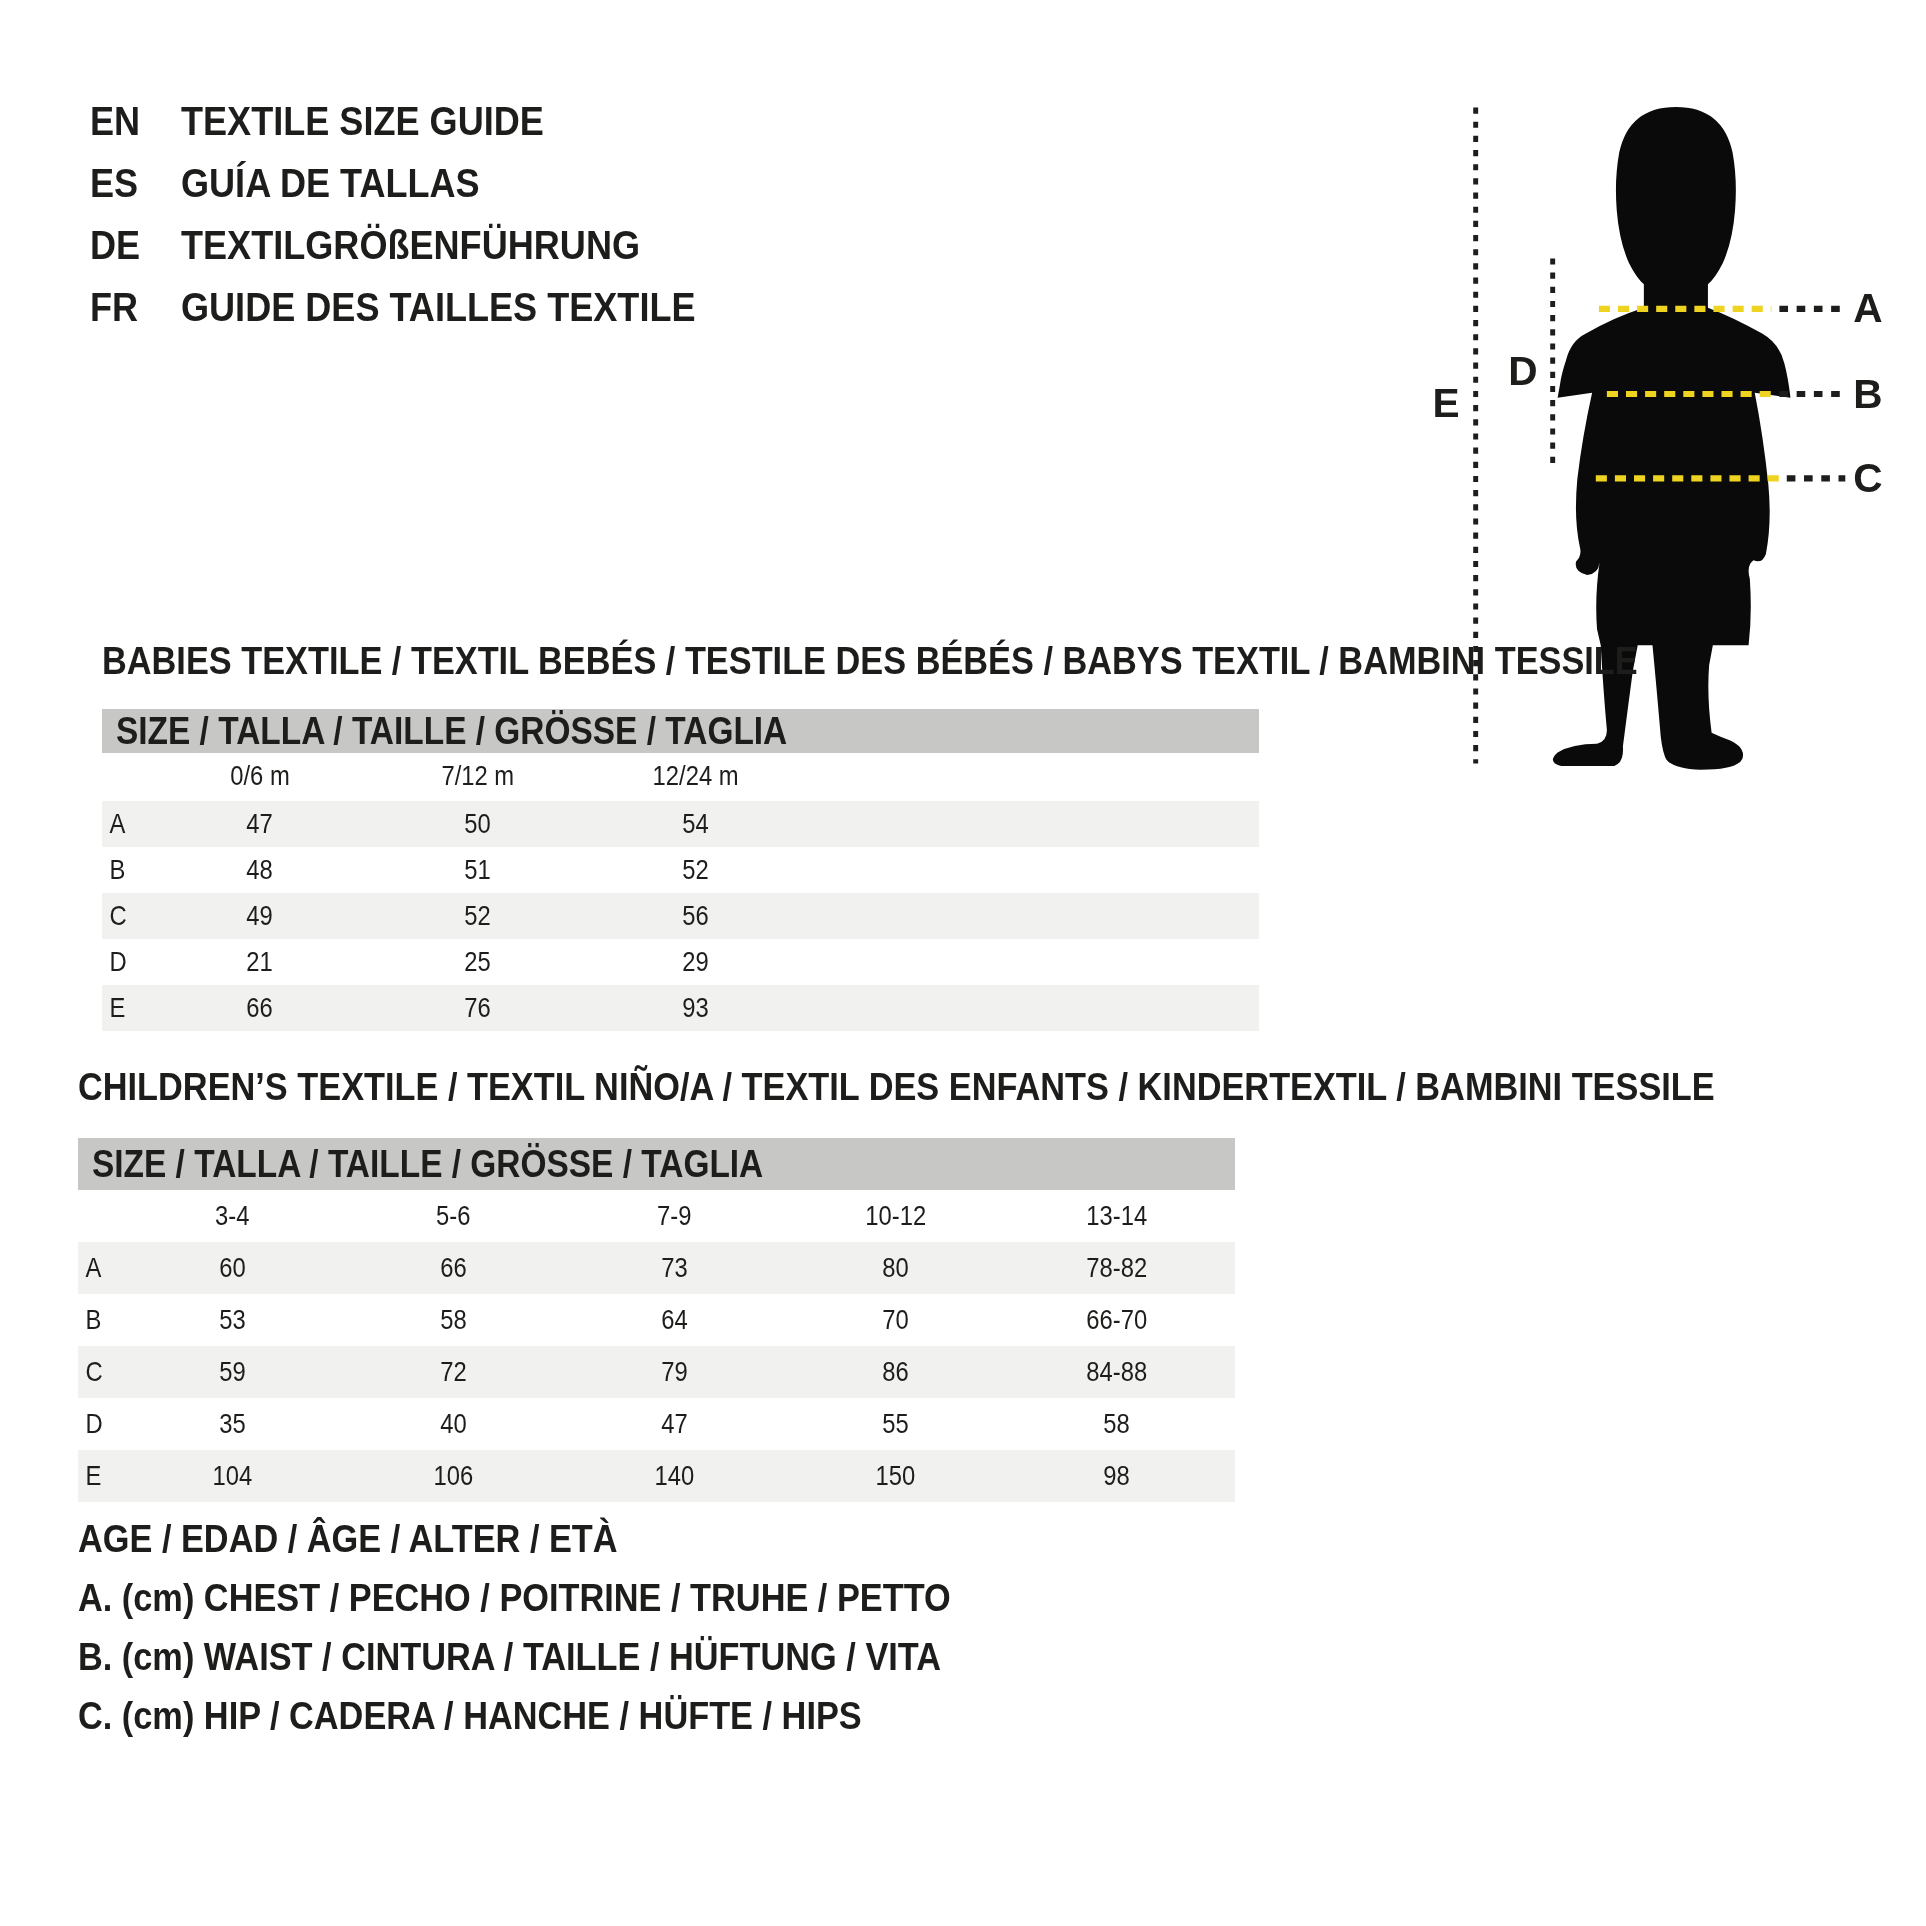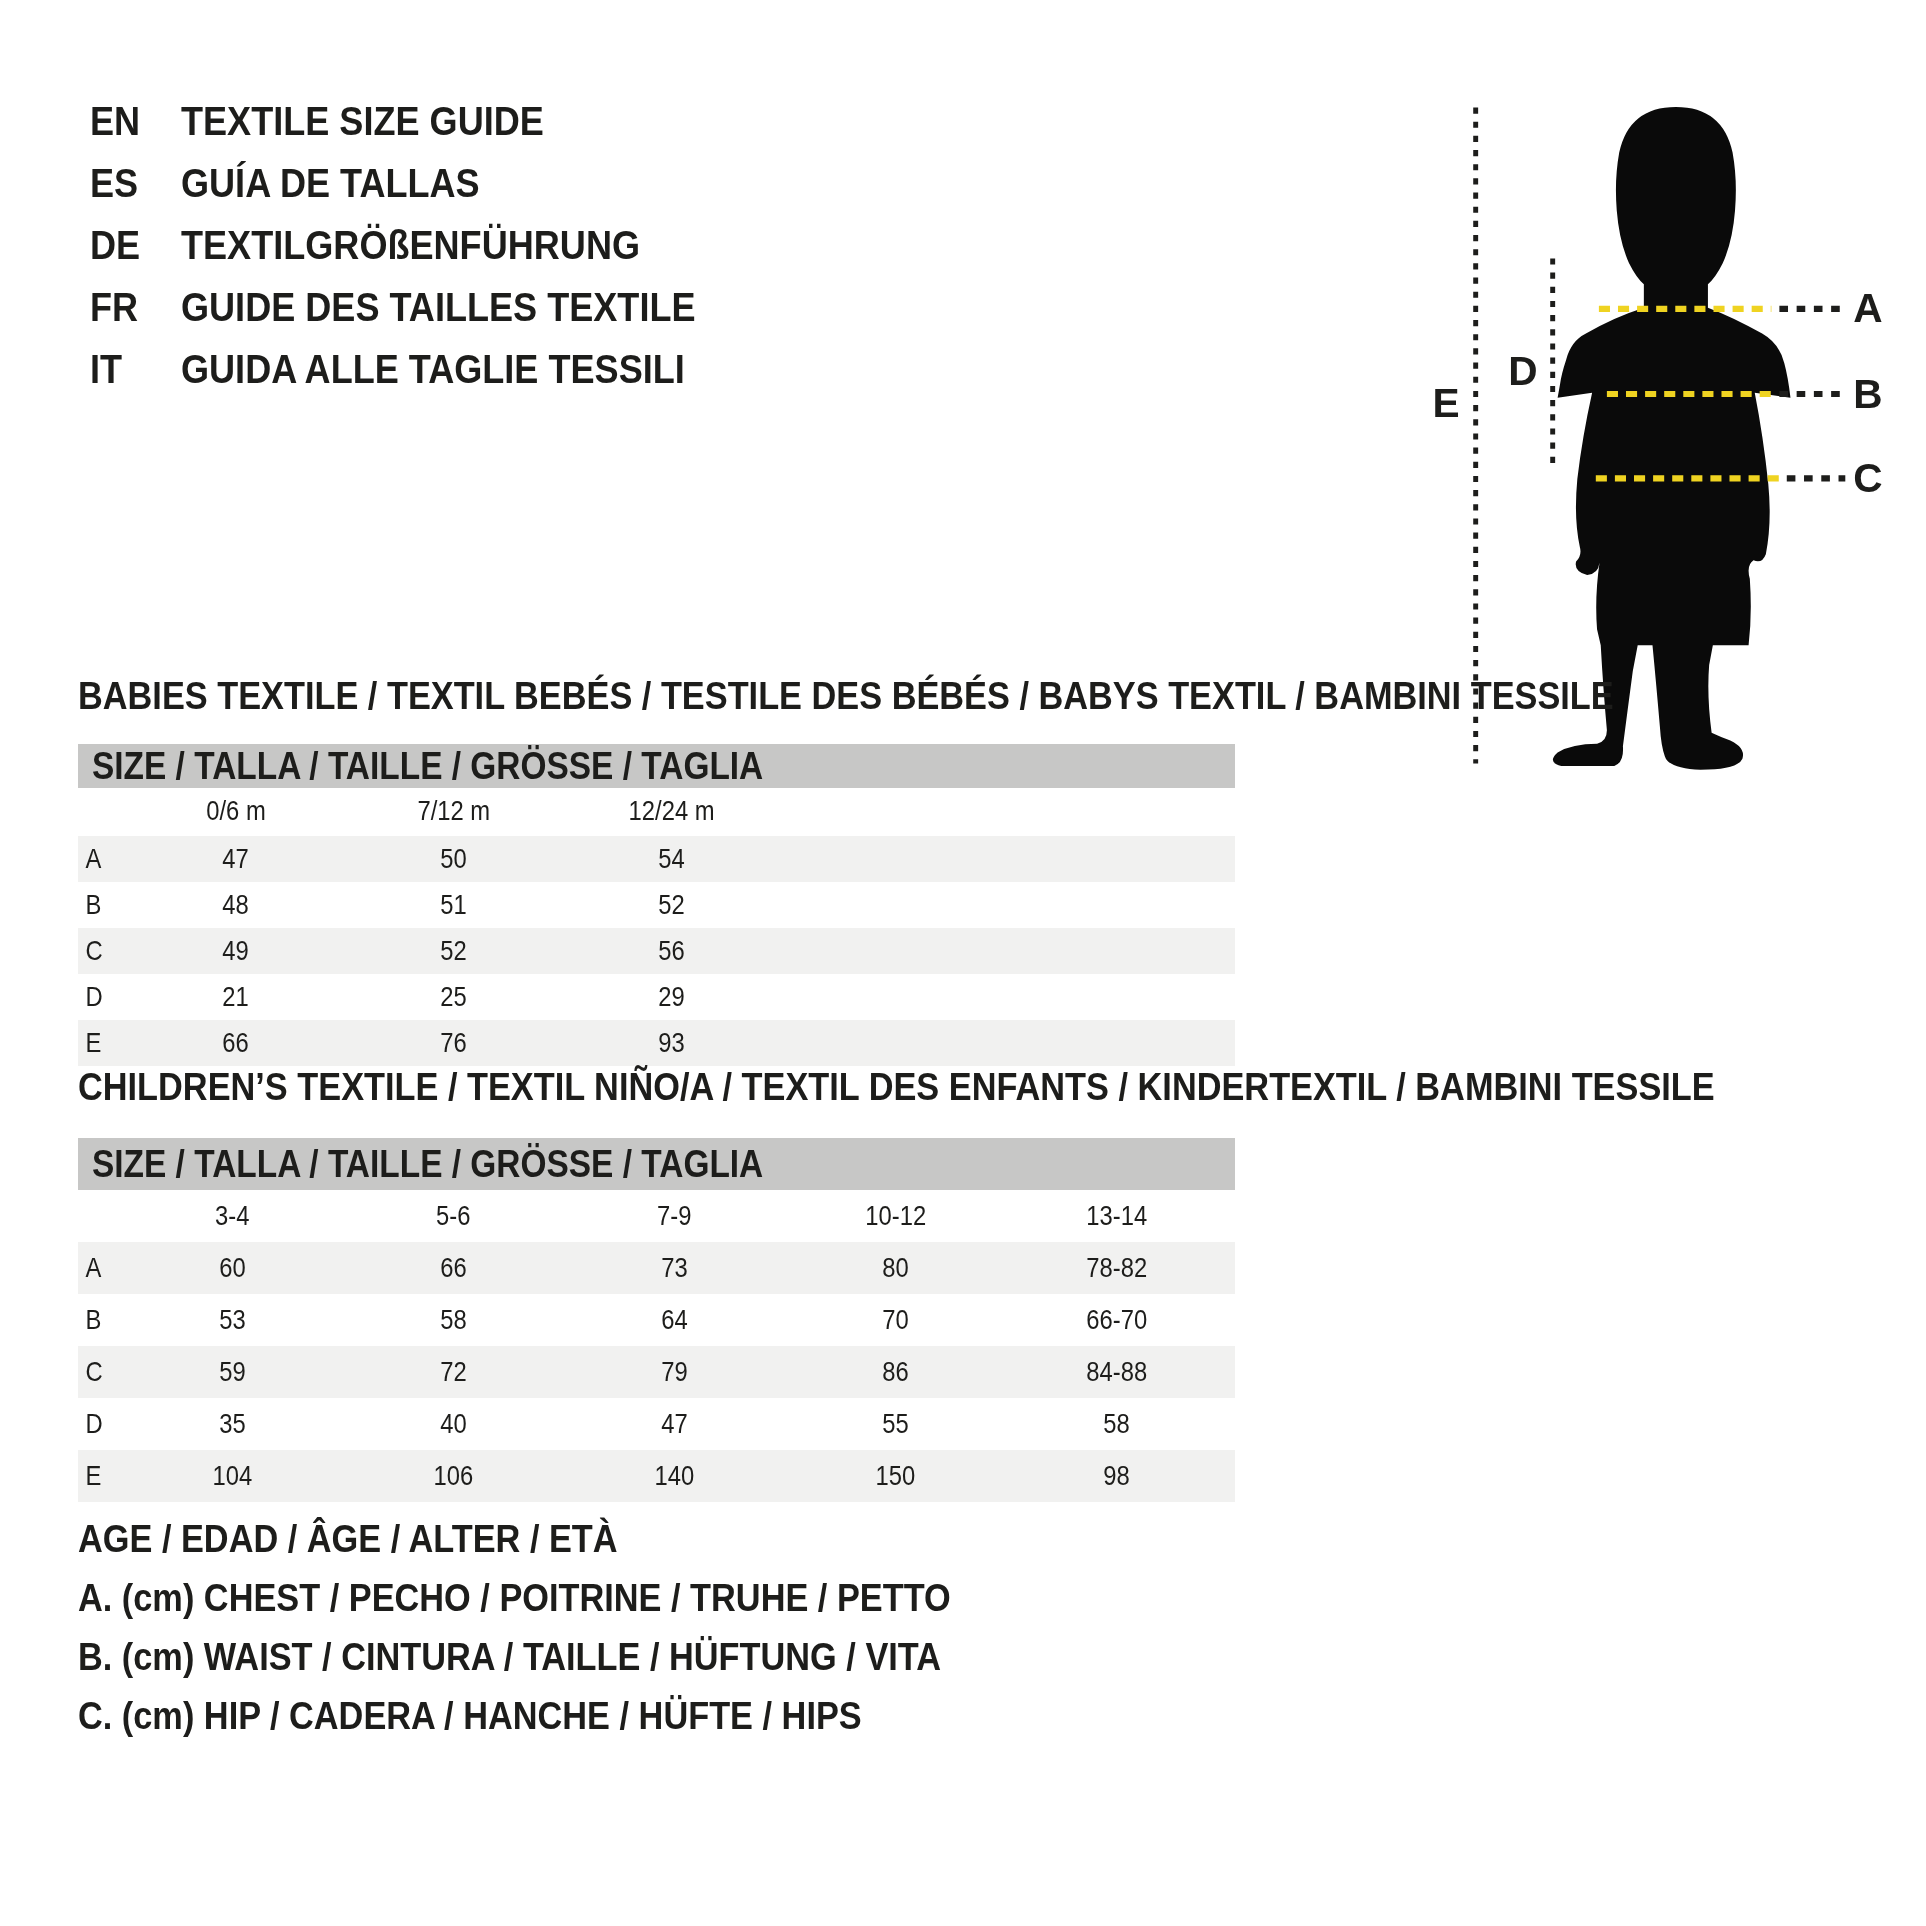--- a/index.html
+++ b/index.html
@@ -29,21 +29,21 @@
   .table-section { position: absolute; left: 78px; width: 1157px; }
   .section-heading { position: absolute; left: 0; top: 0; font-size: 39px; font-weight: 700; line-height: 39px; white-space: nowrap; }
   .size-bar { position: absolute; left: 0; background: #C7C7C6; width: 1157px; display: flex; align-items: center; padding-left: 14px; box-sizing: border-box; font-size: 38px; font-weight: 700; }
   .t-row  { display: grid; align-items: center; width: 1157px; font-size: 28px; font-weight: 400; text-decoration: underline; }
   .t-row.striped { background: #F1F1F0; }
   .t-cell { text-align: center; }
   .t-letter { text-align: left; padding-left: 6.2px; }
   .babies-grid   { grid-template-columns: 49px 218px 218px 218px; }
   .children-grid { grid-template-columns: 44px 221px 221px 221px 221px 221px; }
 
-  #babies-table   { top: 676px; height: 394px; }
+  #babies-table   { top: 641px; height: 394px; margin-left: 24px; }
   #babies-table .size-bar   { top: 68px; height: 44px; }
   #babies-table .header-row { position: absolute; top: 112px; height: 48px; }
   #babies-table .rows       { position: absolute; top: 160px; left: 0; }
   #babies-table .t-row      { height: 46px; }
 
   #children-table { top: 1067px; height: 440px; }
   #children-table .size-bar   { top: 71px; height: 52px; }
   #children-table .header-row { position: absolute; top: 123px; height: 52px; }
   #children-table .rows       { position: absolute; top: 175px; left: 0; }
   #children-table .t-row      { height: 52px; }
@@ -66,24 +66,20 @@
       <span class="lang-code"><span class="cond">ES</span></span>
       <span class="cond">GUÍA DE TALLAS</span>
     </div>
     <div class="lang-row">
       <span class="lang-code"><span class="cond">DE</span></span>
       <span class="cond">TEXTILGRÖßENFÜHRUNG</span>
     </div>
     <div class="lang-row">
       <span class="lang-code"><span class="cond">FR</span></span>
       <span class="cond">GUIDE DES TAILLES TEXTILE</span>
-    </div>
-    <div class="lang-row">
-      <span class="lang-code"><span class="cond">IT</span></span>
-      <span class="cond">GUIDA ALLE TAGLIE TESSILI</span>
     </div>
   </section>
 
   <div class="diagram">
     <svg width="515" height="684" viewBox="0 0 836 1110" xmlns="http://www.w3.org/2000/svg">
 
       <line x1="105" y1="25" x2="105" y2="1090" stroke="#1D1D1B" stroke-width="8" stroke-dasharray="10 13"></line>
 
       <line x1="230" y1="270" x2="230" y2="615" stroke="#1D1D1B" stroke-width="8" stroke-dasharray="10 13"></line>
 

